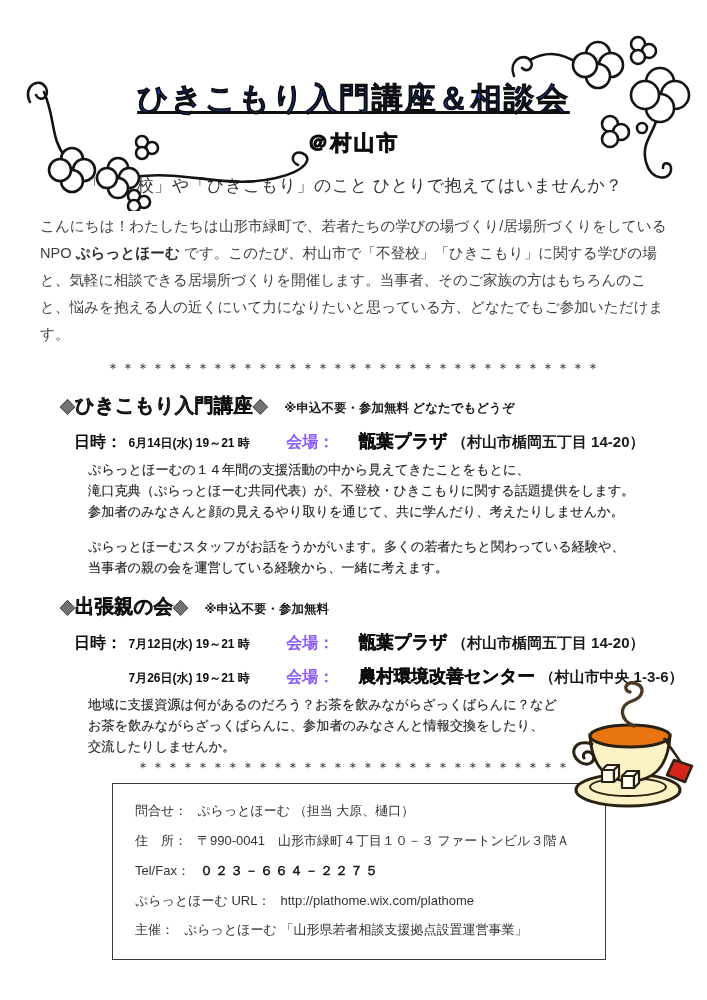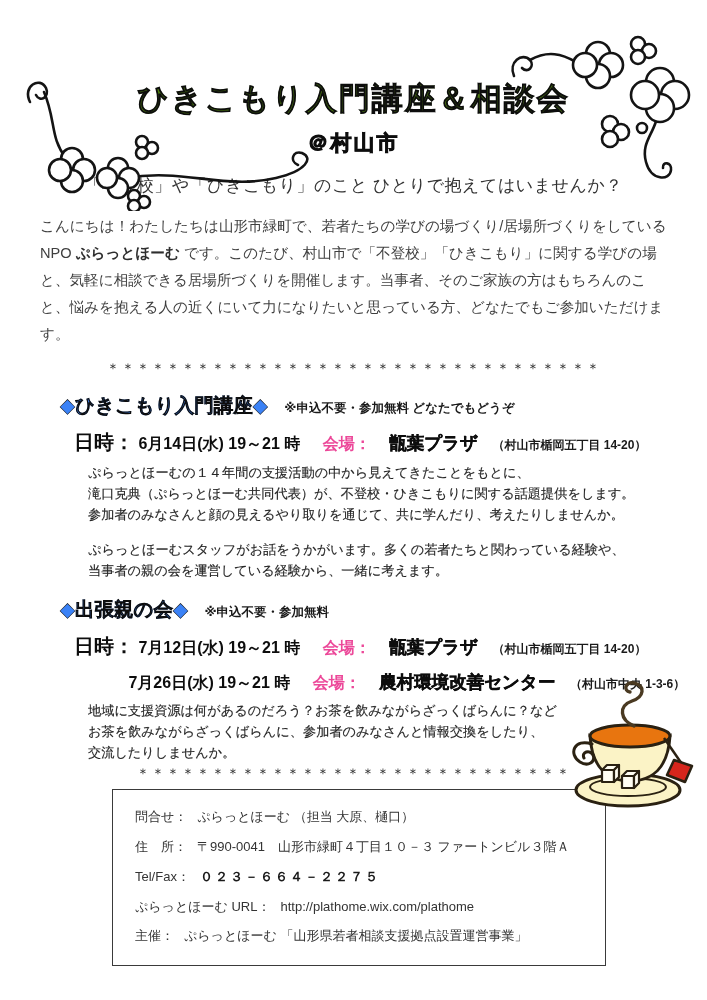--- a/index.html
+++ b/index.html
@@ -11,22 +11,22 @@
     font-family:"Liberation Sans","DejaVu Sans",sans-serif;
     color:#222;
     overflow:hidden;
   }
   .deco{position:absolute;}
   .deco-left{left:14px;top:76px;}
   .deco-right{left:510px;top:32px;}
 
   .title-block{margin-top:76px;text-align:center;line-height:1.5;}
   .title-line1{
-    font-size:31px;font-weight:bold;color:#4d7c0f;
-    letter-spacing:2px;-webkit-text-stroke:0.8px #0d0d0d;
+    font-size:31px;font-weight:bold;color:#1d4ed8;
+    letter-spacing:2px;text-decoration:underline;-webkit-text-stroke:0.8px #0d0d0d;
   }
   .title-line2{
     font-size:21px;font-weight:bold;color:#0d0d0d;
     letter-spacing:2px;-webkit-text-stroke:0.8px #0d0d0d;margin-top:4px;
   }
   .subtitle{margin-top:16px;text-align:center;font-size:17px;color:#333;letter-spacing:0.5px;}
 
   .intro{
     margin:16px 36px 12px 40px;
     font-size:14.6px;line-height:1.85;color:#3f3f3f;
@@ -35,28 +35,28 @@
   .intro b{color:#2e2e2e;}
 
   .stars{
     margin-top:6px;text-align:center;
     font-size:14px;color:#333;letter-spacing:1px;white-space:nowrap;
   }
   .stars2{margin-top:2px;}
 
   .section{margin:14px 30px 0 60px;}
   .sec-head{white-space:nowrap;}
-  .sec-title{font-size:19.5px;font-weight:bold;color:#3b82f6;-webkit-text-stroke:0.5px #0d0d0d;}
+  .sec-title{font-size:19.5px;font-weight:bold;color:#737373;-webkit-text-stroke:0.5px #0d0d0d;}
   .sec-note{font-size:12.5px;font-weight:bold;color:#1a1a1a;margin-left:12px;}
   .sched{margin:10px 0 0 14px;white-space:nowrap;}
-  .sched .lbl{display:inline-block;min-width:50px;font-size:20px;font-weight:bold;color:#0d0d0d;}
-  .sched .dt{font-size:16px;font-weight:bold;color:#0d0d0d;margin-right:18px;}
-  .sched .vlbl{font-size:16px;font-weight:bold;color:#ec4899;margin-right:14px;}
+  .sched .lbl{display:inline-block;min-width:50px;font-size:16px;font-weight:bold;color:#0d0d0d;}
+  .sched .dt{font-size:12px;font-weight:bold;color:#0d0d0d;margin-right:32px;}
+  .sched .vlbl{font-size:16px;font-weight:bold;color:#8b5cf6;margin-right:20px;}
   .sched .venue{font-size:17.5px;font-weight:bold;color:#0d0d0d;margin-top:45px;-webkit-text-stroke:0.4px #0d0d0d;}
-  .sched .addr{font-size:12px;font-weight:bold;color:#1a1a1a;margin-left:10px;}
+  .sched .addr{font-size:15px;font-weight:bold;color:#1a1a1a;margin-left:0;}
   .desc{margin:6px 0 0 28px;font-size:13.2px;line-height:1.6;color:#262626;font-weight:normal;-webkit-text-stroke:0.15px #262626;}
 
   .contact-box{
     margin:6px 0 0 112px;width:460px;
     border:1.5px solid #3a3a3a;
     padding:12px 10px 14px 22px;
     font-size:13px;color:#333;line-height:2.3;
   }
   .crow{white-space:nowrap;}
   .crow .clabel{margin-right:10px;}

